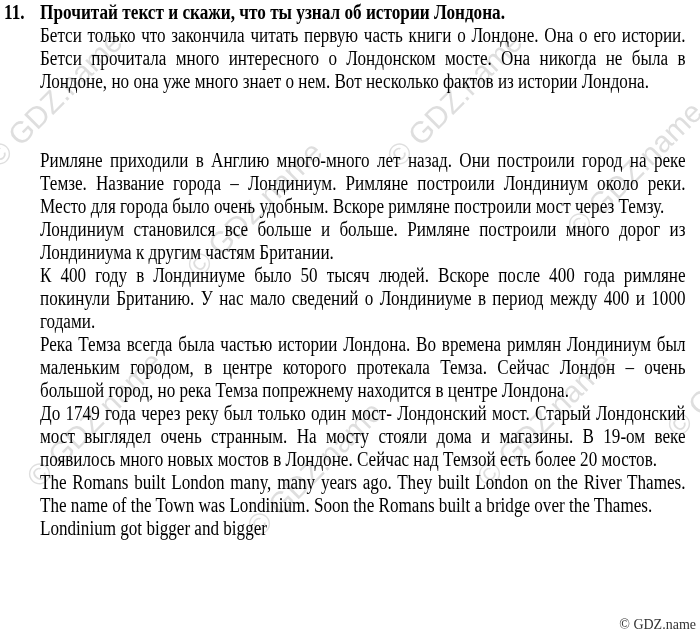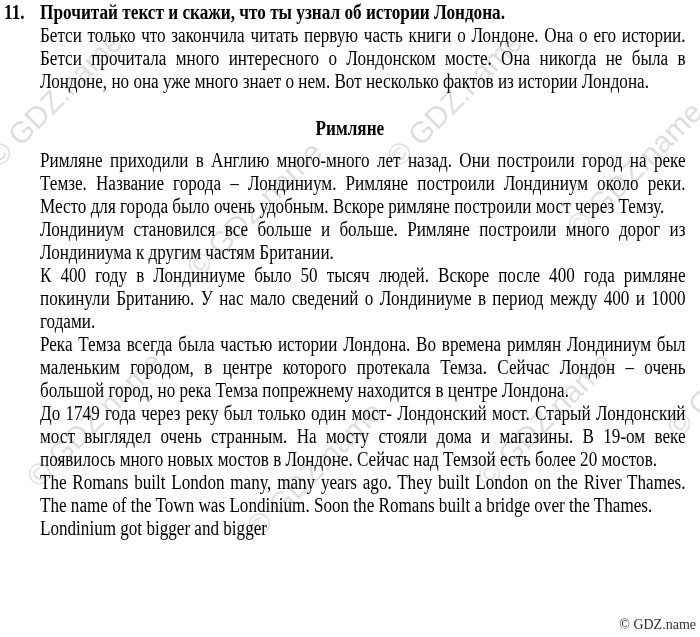--- a/index.html
+++ b/index.html
@@ -52,23 +52,20 @@
   <div class="watermark" style="left:660px; top:420px;">© GDZ.name</div>
 
   <div class="task-heading">
     <span class="task-num">11.</span><span>Прочитай текст и скажи, что ты узнал об истории Лондона.</span>
   </div>
 
   <div class="body-text block1">
     <p>Бетси только что закончила читать первую часть книги о Лондоне. Она о его истории. Бетси прочитала много интересного о Лондонском мосте. Она никогда не была в Лондоне, но она уже много знает о нем. Вот несколько фактов из истории Лондона.</p>
   </div>
 
-  <div class="section-title">
-    <span>Римляне</span>
-  </div>
 
   <div class="body-text block2">
     <p>Римляне приходили в Англию много-много лет назад. Они построили город на реке Темзе. Название города – Лондиниум. Римляне построили Лондиниум около реки. Место для города было очень удобным. Вскоре римляне построили мост через Темзу.</p>
     <p>Лондиниум становился все больше и больше. Римляне построили много дорог из Лондиниума к другим частям Британии.</p>
     <p>К 400 году в Лондиниуме было 50 тысяч людей. Вскоре после 400 года римляне покинули Британию. У нас мало сведений о Лондиниуме в период между 400 и 1000 годами.</p>
     <p>Река Темза всегда была частью истории Лондона. Во времена римлян Лондиниум был маленьким городом, в центре которого протекала Темза. Сейчас Лондон – очень большой город, но река Темза попрежнему находится в центре Лондона.</p>
     <p>До 1749 года через реку был только один мост- Лондонский мост. Старый Лондонский мост выглядел очень странным. На мосту стояли дома и магазины. В 19-ом веке появилось много новых мостов в Лондоне. Сейчас над Темзой есть более 20 мостов.</p>
     <p>The Romans built London many, many years ago. They built London on the River Thames. The name of the Town was Londinium. Soon the Romans built a bridge over the Thames.</p>
     <p>Londinium got bigger and bigger</p>
   </div>

